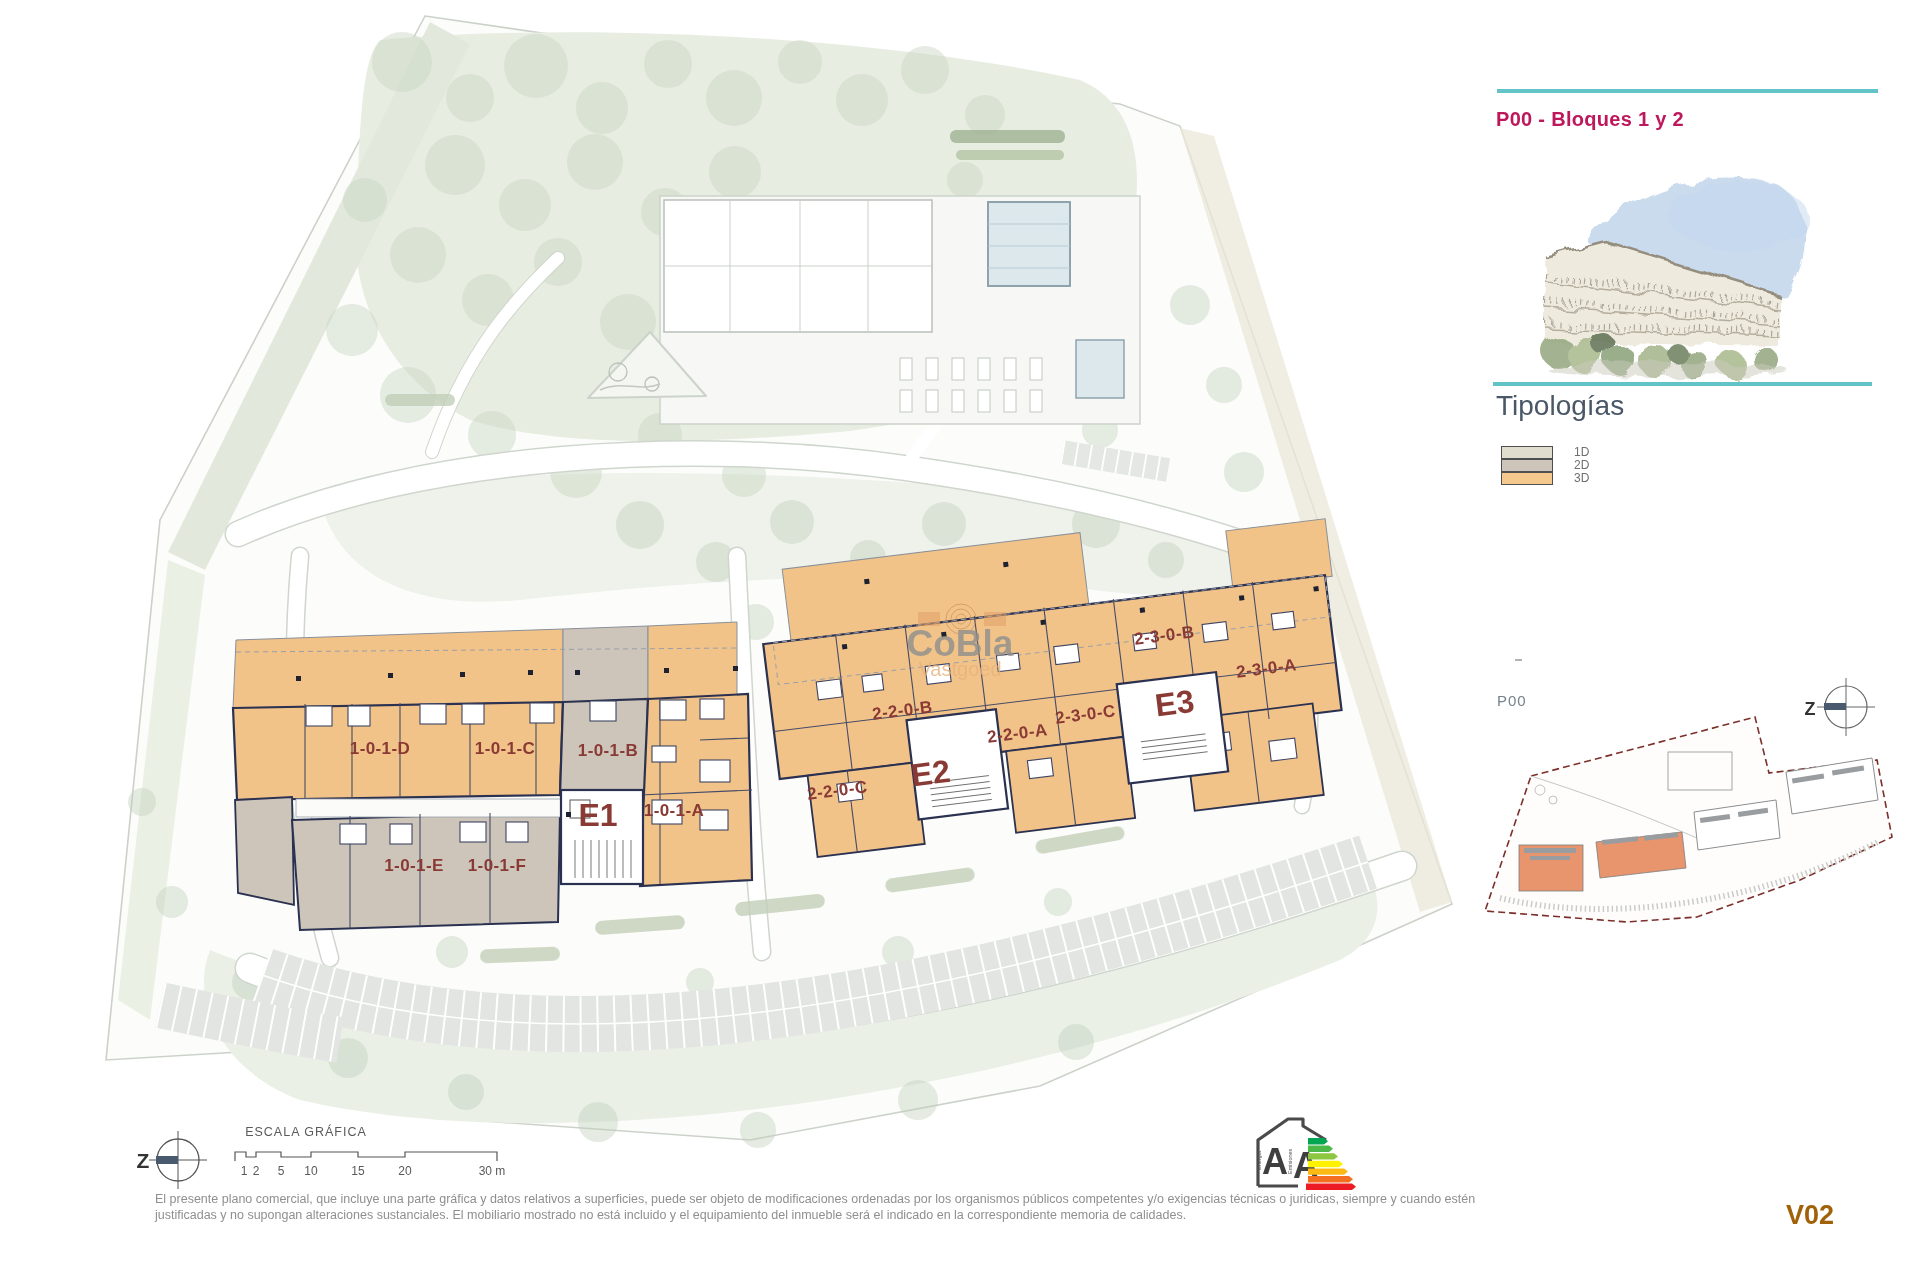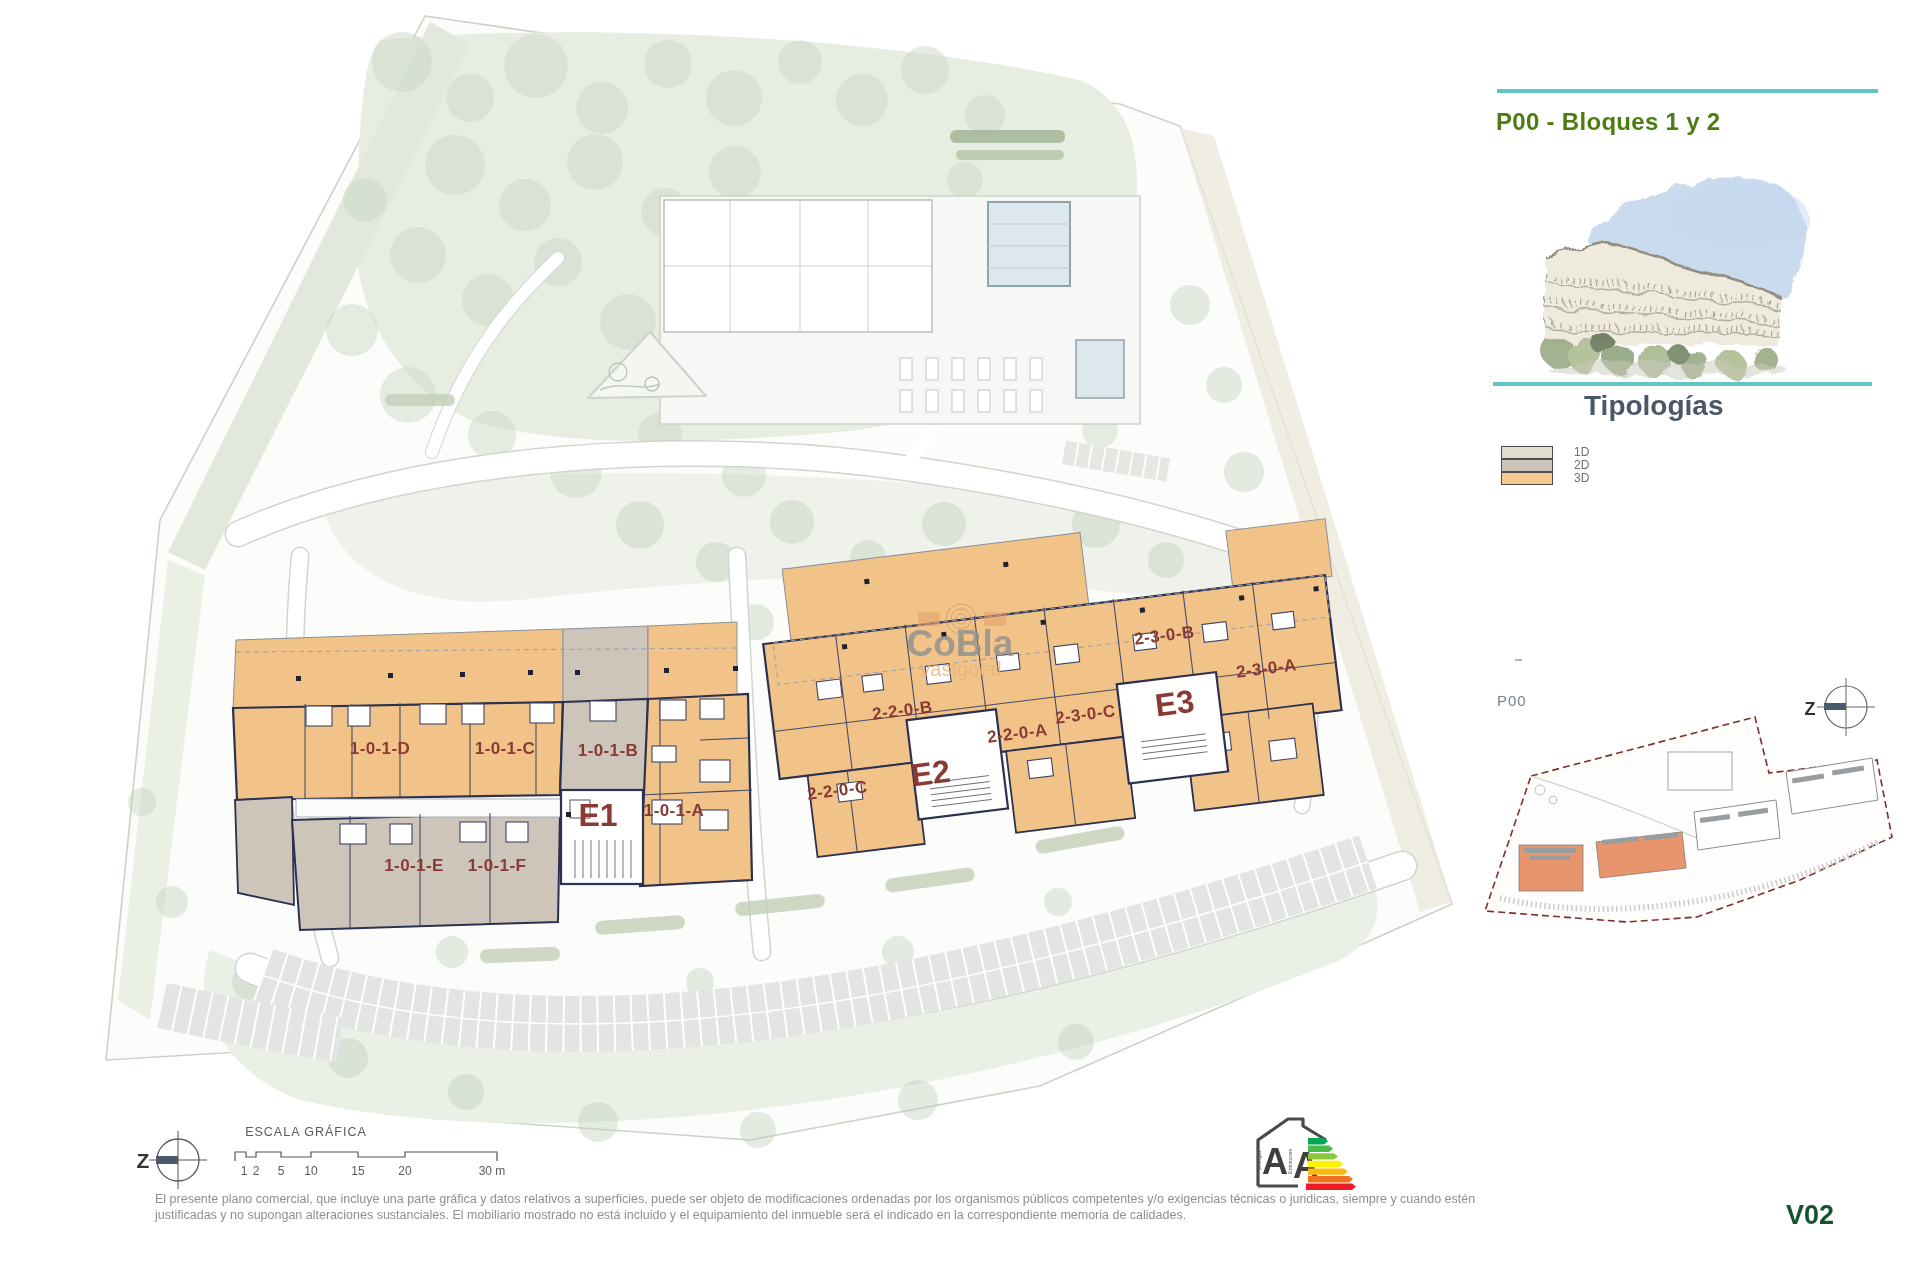--- a/index.html
+++ b/index.html
@@ -1,28 +1,28 @@
 <!DOCTYPE html>
 <html><head>
 <meta charset="utf-8">
 <style>
   html,body{margin:0;padding:0;background:#fff;width:1920px;height:1280px;overflow:hidden;
     font-family:"Liberation Sans",sans-serif;}
   .stage{position:relative;width:1920px;height:1280px;background:#fff;}
   .plan-svg{position:absolute;left:0;top:0;width:1920px;height:1280px;}
   .rule{position:absolute;height:4px;background:#63c4c7;}
-  .h1{position:absolute;left:1496px;top:108px;font-size:24px;font-weight:bold;color:#4d7c0f;letter-spacing:.3px;}
-  .h2{position:absolute;left:1584px;top:390px;font-size:28px;font-weight:bold;color:#4a5766;}
+  .h1{position:absolute;left:1496px;top:108px;font-size:20px;font-weight:bold;color:#be185d;letter-spacing:.3px;}
+  .h2{position:absolute;left:1496px;top:390px;font-size:28px;font-weight:normal;color:#4a5766;}
   .legend{position:absolute;left:1501px;top:446px;}
   .leg-row{display:flex;align-items:center;height:13px;}
   .leg-sw{width:52px;height:13px;border:1px solid #4f4f4f;box-sizing:border-box;margin-top:-1px;}
   .sw-1d{background:#e0ddcf;} .sw-2d{background:#cdc5b9;} .sw-3d{background:#f5c98e;}
   .leg-lb{font-size:12px;color:#6f6f6d;margin-left:21px;margin-top:-1px;}
   .disclaimer{position:absolute;left:155px;top:1192px;width:1345px;font-size:12.5px;line-height:15.5px;color:#8f8f8f;}
-  .version{position:absolute;left:1786px;top:1200px;font-size:27px;font-weight:bold;color:#14532d;}
+  .version{position:absolute;left:1786px;top:1200px;font-size:27px;font-weight:bold;color:#a16207;}
   text{font-family:"Liberation Sans",sans-serif;}
   .unit-lb{font-size:17px;font-weight:bold;fill:#8a3a35;letter-spacing:.4px;}
   .core-lb{font-size:32px;font-weight:bold;fill:#8a3a35;}
   .gray-lb{font-size:12px;fill:#5a5a5a;}
 </style>
 </head>
 <body>
 
 <div class="stage">
 

